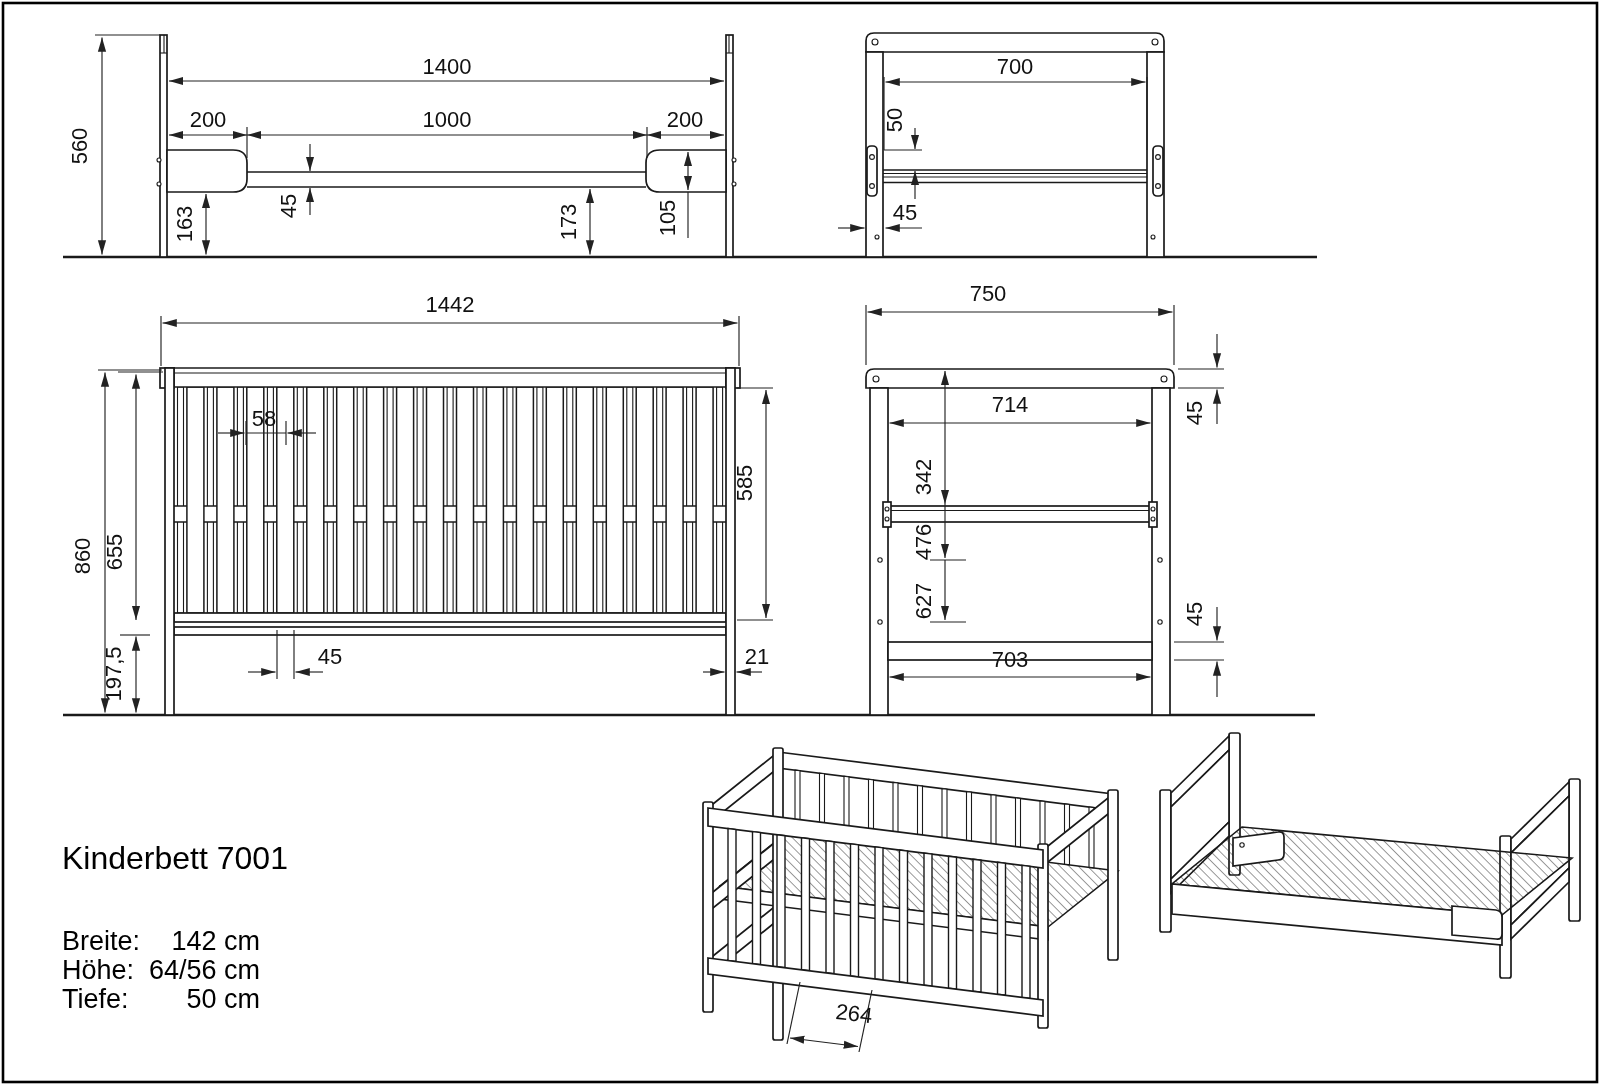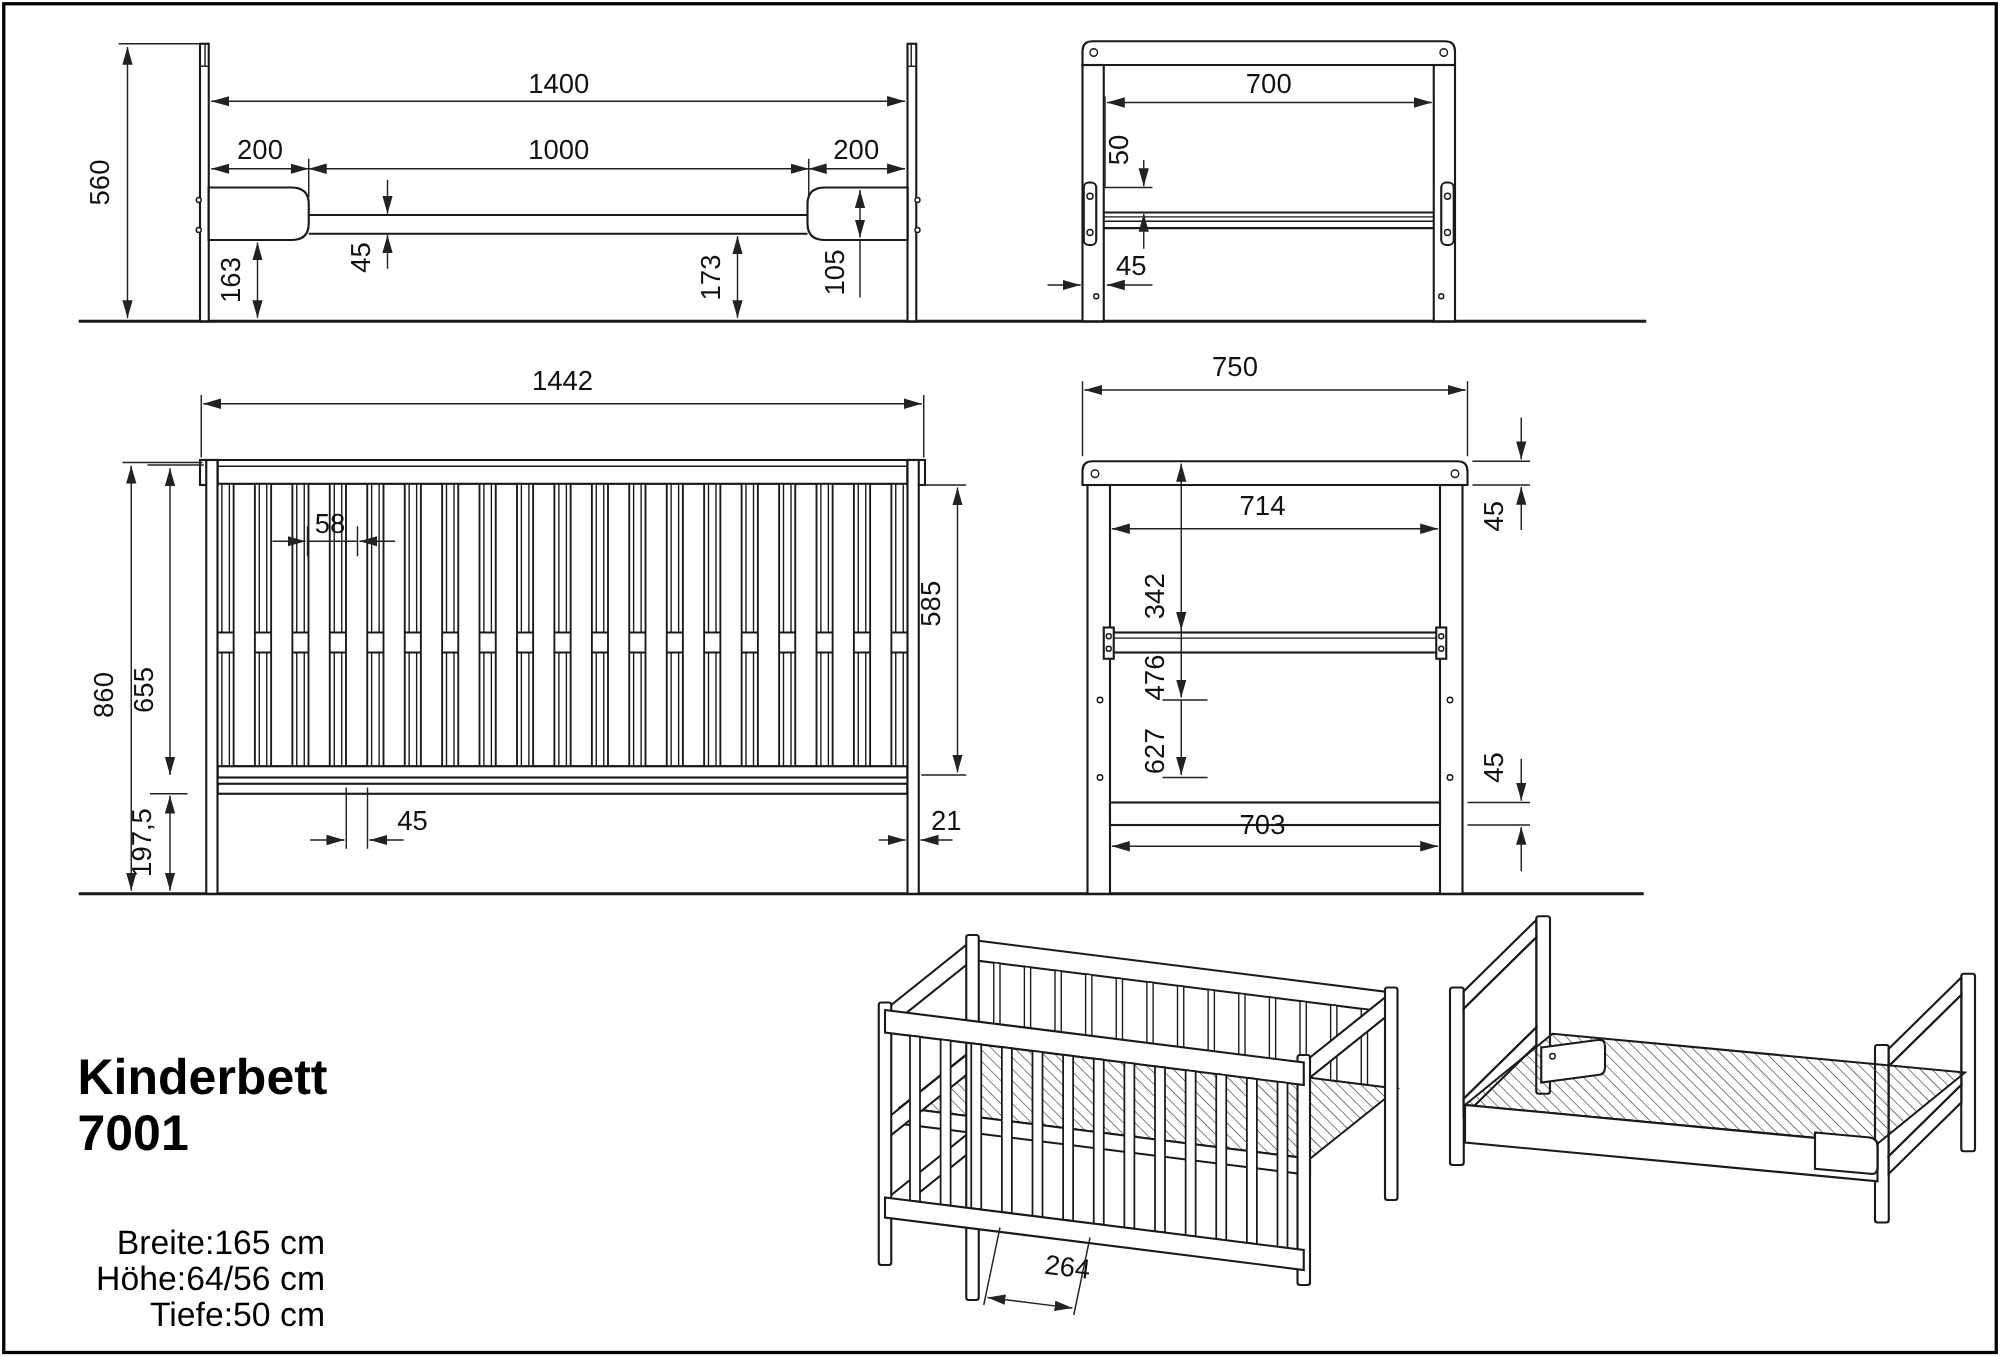--- a/index.html
+++ b/index.html
@@ -14,23 +14,23 @@
   }
   .part{fill:none;stroke:#1a1a1a;stroke-width:1.7;}
   .partw{fill:#ffffff;stroke:#1a1a1a;stroke-width:1.7;}
   .thin{fill:none;stroke:#1a1a1a;stroke-width:1.1;}
   .dim{fill:none;stroke:#222;stroke-width:1.15;}
   .ground{fill:none;stroke:#1a1a1a;stroke-width:2.4;}
   .hole{fill:#fff;stroke:#1a1a1a;stroke-width:1.1;}
   #caption{
     position:absolute;left:62px;top:840px;width:300px;color:#000;
   }
-  #caption .title{font-size:40px;font-weight:bold;letter-spacing:0px;}
+  #caption .title{font-size:32px;font-weight:normal;letter-spacing:0px;}
   #caption .specs{margin-top:50px;width:198px;font-size:27px;}
-  #caption .row{display:flex;justify-content:flex-end;line-height:29px;}
+  #caption .row{display:flex;justify-content:space-between;line-height:29px;}
 </style>
 </head>
 <body>
 
 <div id="page">
 
 <svg width="1600" height="1085" viewBox="0 0 1600 1085">
   <defs>
     <marker id="ma" viewBox="0 0 12 8" refX="11.5" refY="4" markerWidth="13" markerHeight="9" orient="auto-start-reverse">
       <path d="M11.5,4 L0,0.7 L0,7.3 Z" fill="#222"></path>
@@ -373,21 +373,21 @@
     <path class="partw" d="M1233,838 L1278,832 Q1284,831 1284,837 V854 Q1284,860 1278,860 L1233,866 Z"></path>
     <circle class="hole" cx="1242" cy="845" r="2.2"></circle>
   </g>
 </svg>
 
 <div id="caption">
   <div class="title">Kinderbett 7001</div>
   <div class="specs">
     <div class="row">
       <span>Breite:</span>
-      <span>165 cm</span>
+      <span>142 cm</span>
     </div>
     <div class="row">
       <span>Höhe:</span>
       <span>64/56 cm</span>
     </div>
     <div class="row">
       <span>Tiefe:</span>
       <span>50 cm</span>
     </div>
   </div>

